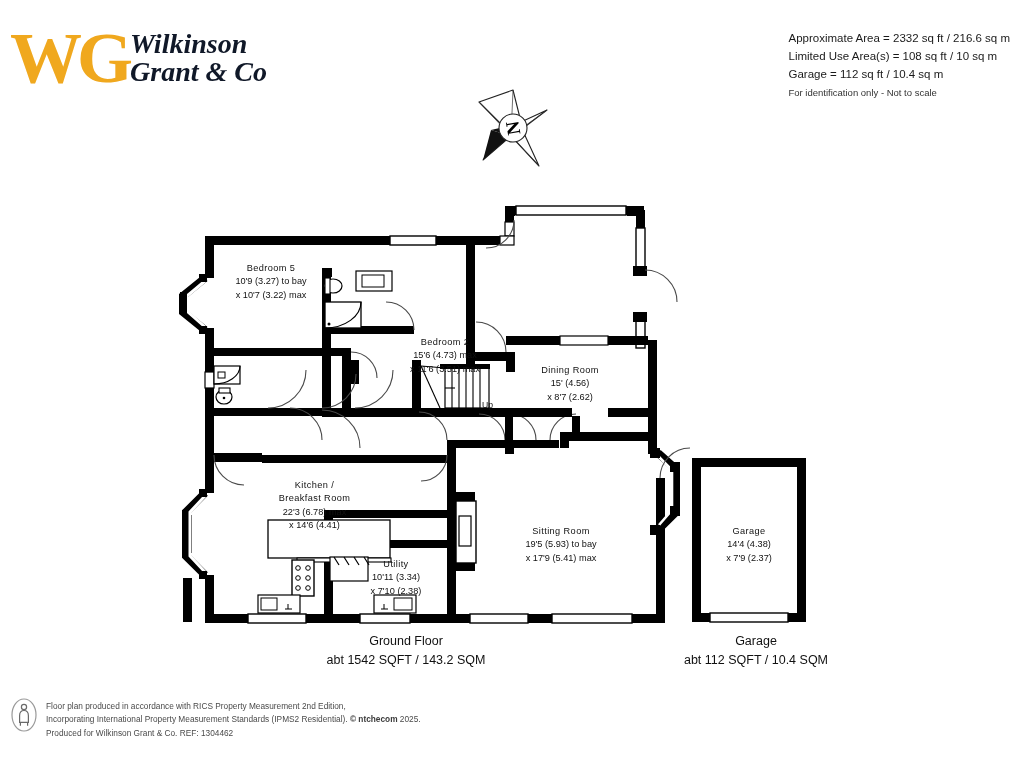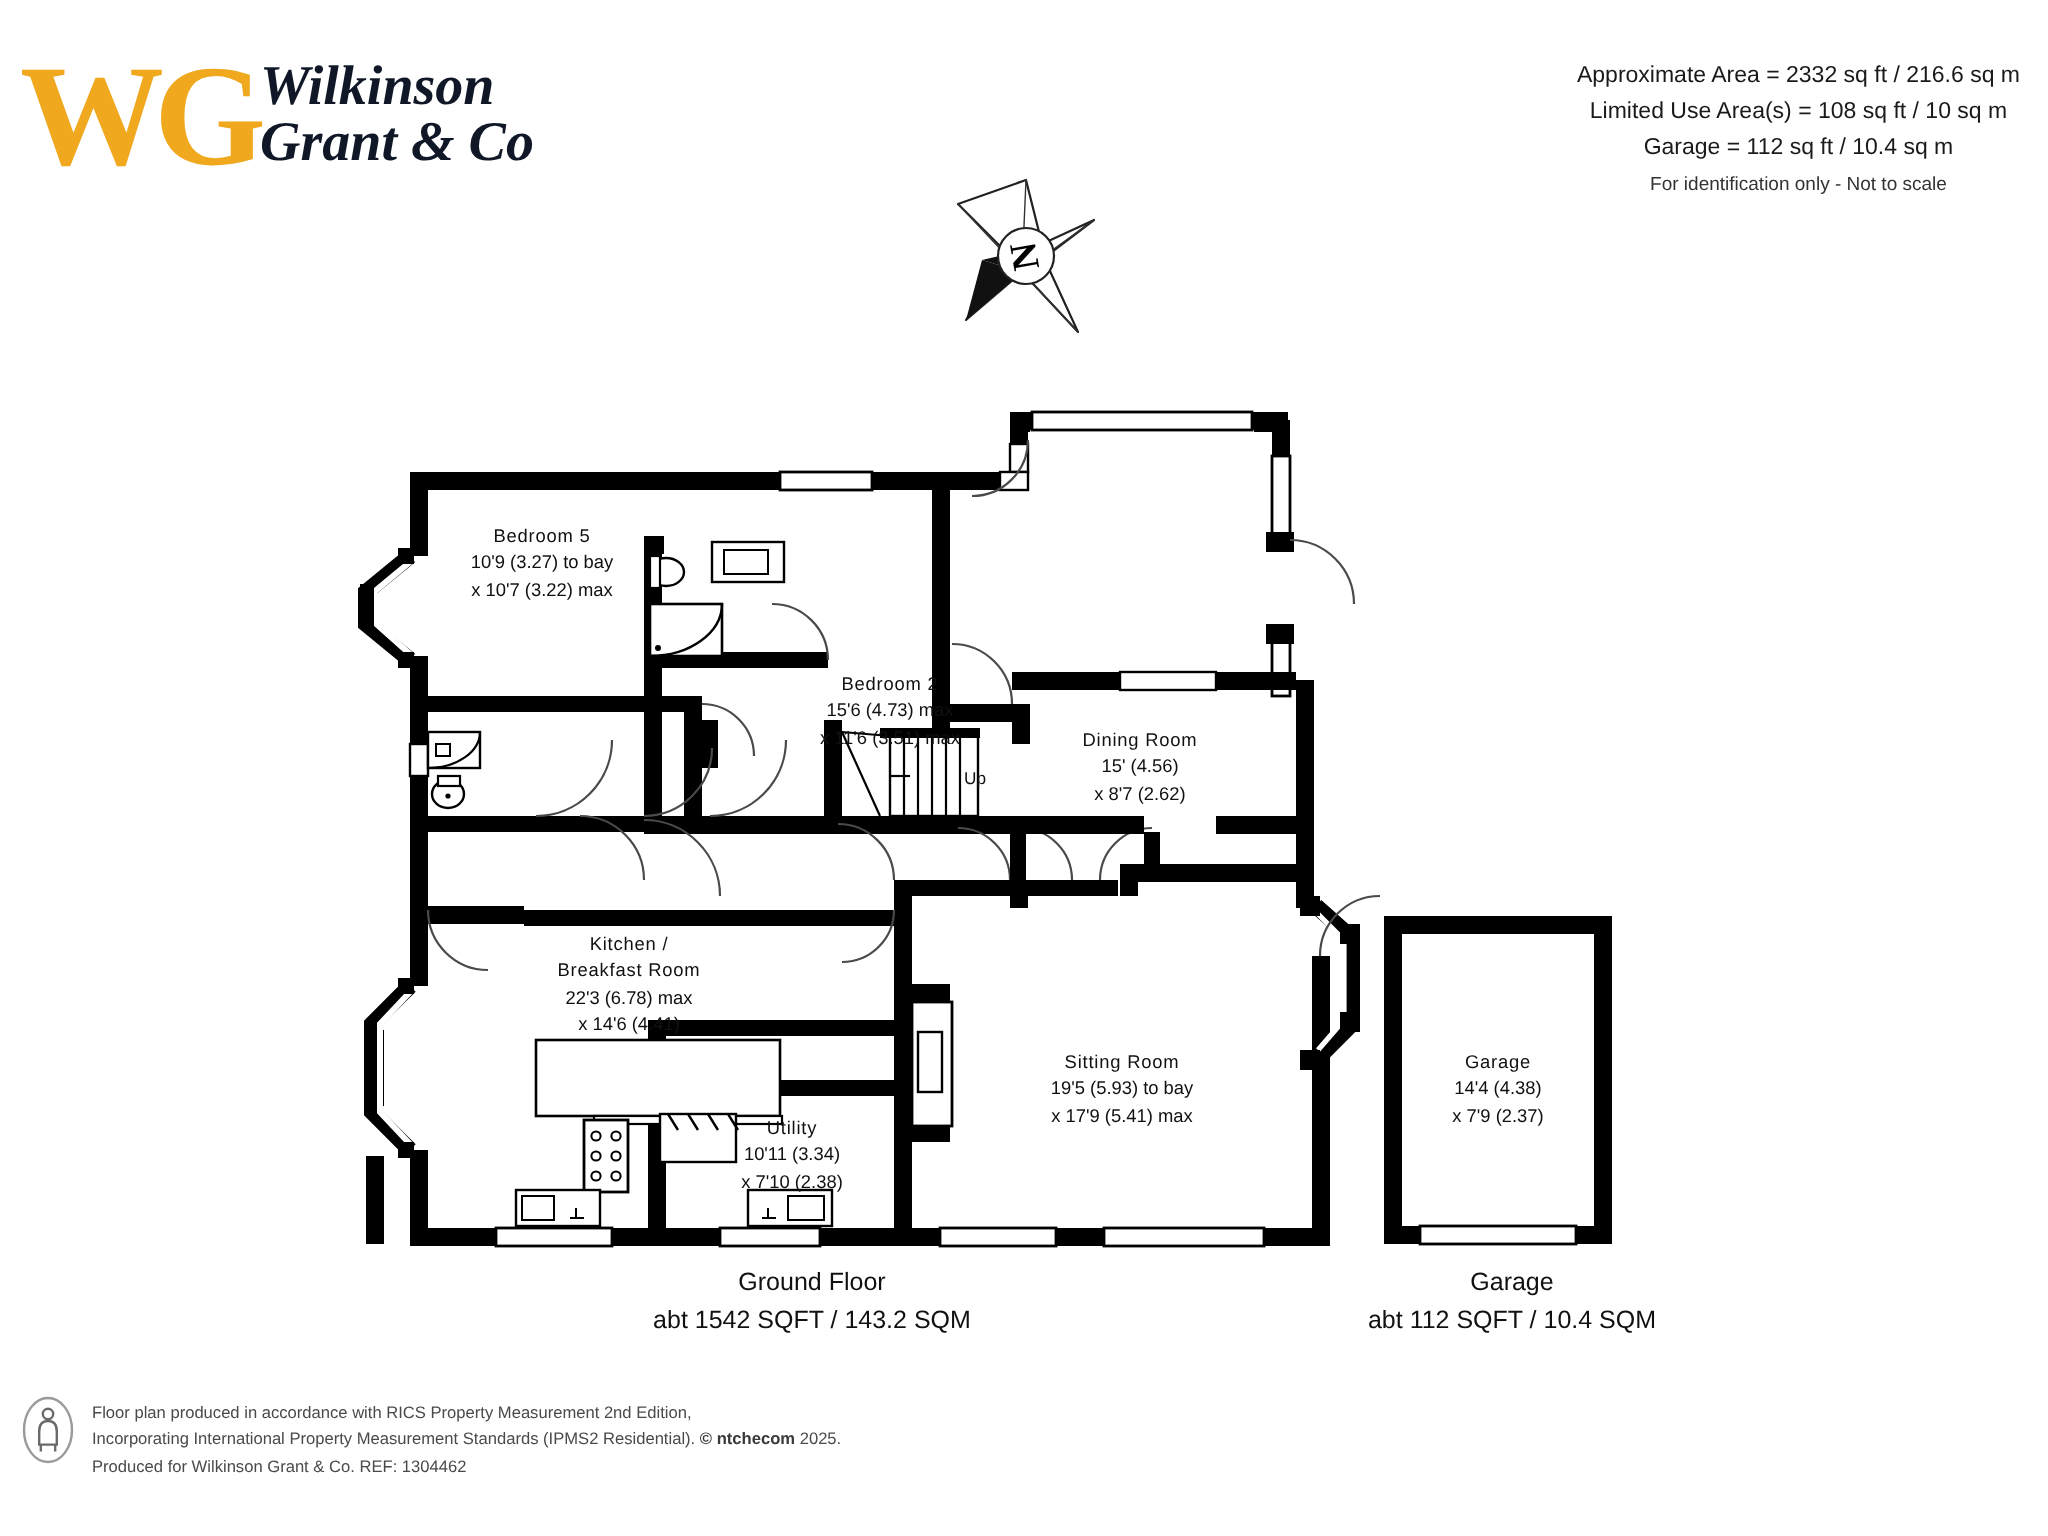--- a/index.html
+++ b/index.html
@@ -40,21 +40,21 @@
     line-height: 1.0;
     font-style: italic;
   }
   #logo-line1 { font-size: 28px; display:block; }
   #logo-line2 { font-size: 28px; display:block; }
 
   
   #area-summary {
     position: absolute;
     right: 14px; top: 30px;
-    text-align: center;
+    text-align: left;
     font-size: 11.5px;
     color: #1a1a1a;
     line-height: 1.55;
   }
   #area-summary .note {
     font-size: 9.5px;
     color: #333;
     margin-top: 3px;
   }
 
@@ -381,21 +381,21 @@
     <span class="rdim">x 11'6 (3.51) max</span>
   </div>
 
 
   <div class="room-label" style="left:505px; top:364px; width:130px;">
     <span class="rname">Dining Room</span>
     <span class="rdim">15' (4.56)</span>
     <span class="rdim">x 8'7 (2.62)</span>
   </div>
 
-  <div class="room-label" style="left:247px; top:466px; width:135px;">
+  <div class="room-label" style="left:247px; top:479px; width:135px;">
     <span class="rname">Kitchen /</span>
     <span class="rname">Breakfast Room</span>
     <span class="rdim">22'3 (6.78) max</span>
     <span class="rdim">x 14'6 (4.41)</span>
   </div>
 
   <div class="room-label" style="left:344px; top:558px; width:104px; text-align:center;">
     <span class="rname">Utility</span>
     <span class="rdim">10'11 (3.34)</span>
     <span class="rdim">x 7'10 (2.38)</span>
@@ -406,21 +406,21 @@
     <span class="rdim">19'5 (5.93) to bay</span>
     <span class="rdim">x 17'9 (5.41) max</span>
   </div>
 
   <div class="room-label" style="left:692px; top:525px; width:114px;">
     <span class="rname">Garage</span>
     <span class="rdim">14'4 (4.38)</span>
     <span class="rdim">x 7'9 (2.37)</span>
   </div>
 
-  <div class="stair-label" style="left:482px; top:384px;">Up</div>
+  <div class="stair-label" style="left:482px; top:400px;">Up</div>
 
   <div class="plan-title" style="left:266px; top:632px; width:280px;">
     <span class="t1">Ground Floor</span>
     <span class="t2">abt 1542  SQFT / 143.2 SQM</span>
   </div>
 
   <div class="plan-title" style="left:658px; top:632px; width:196px;">
     <span class="t1">Garage</span>
     <span class="t2">abt 112 SQFT / 10.4 SQM</span>
   </div>

